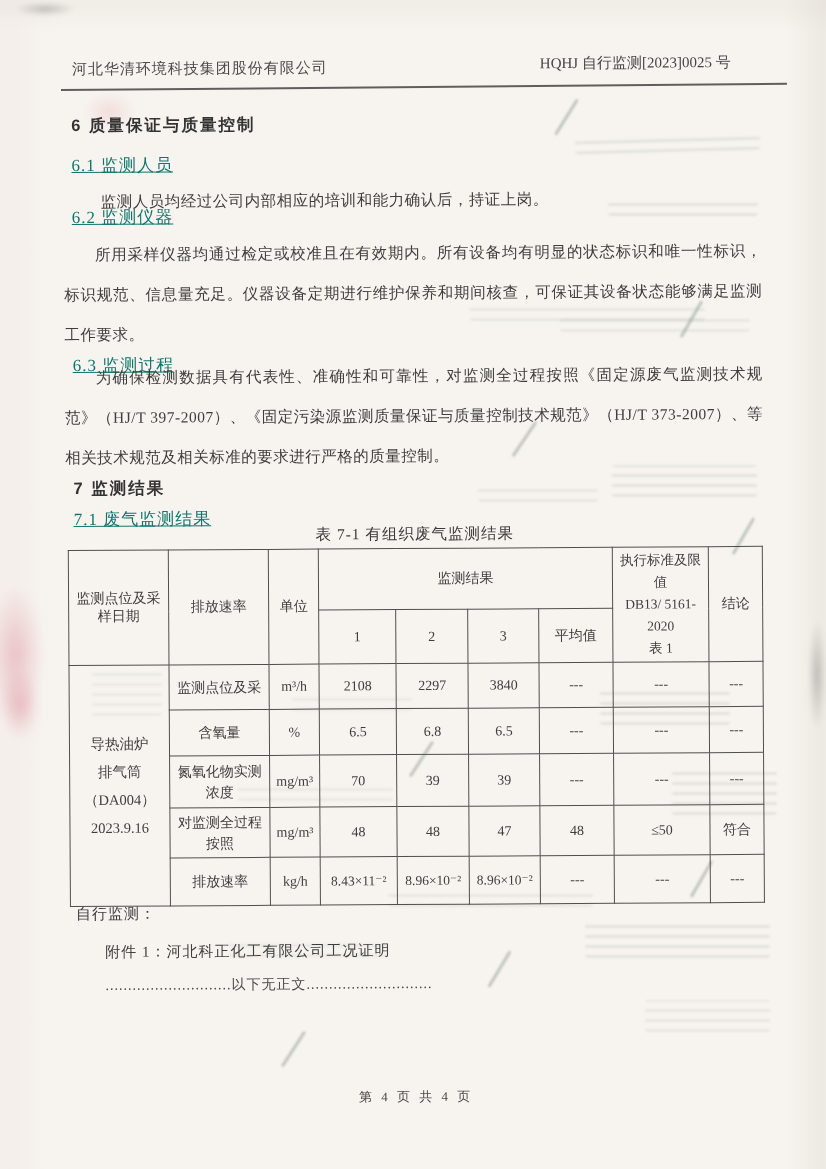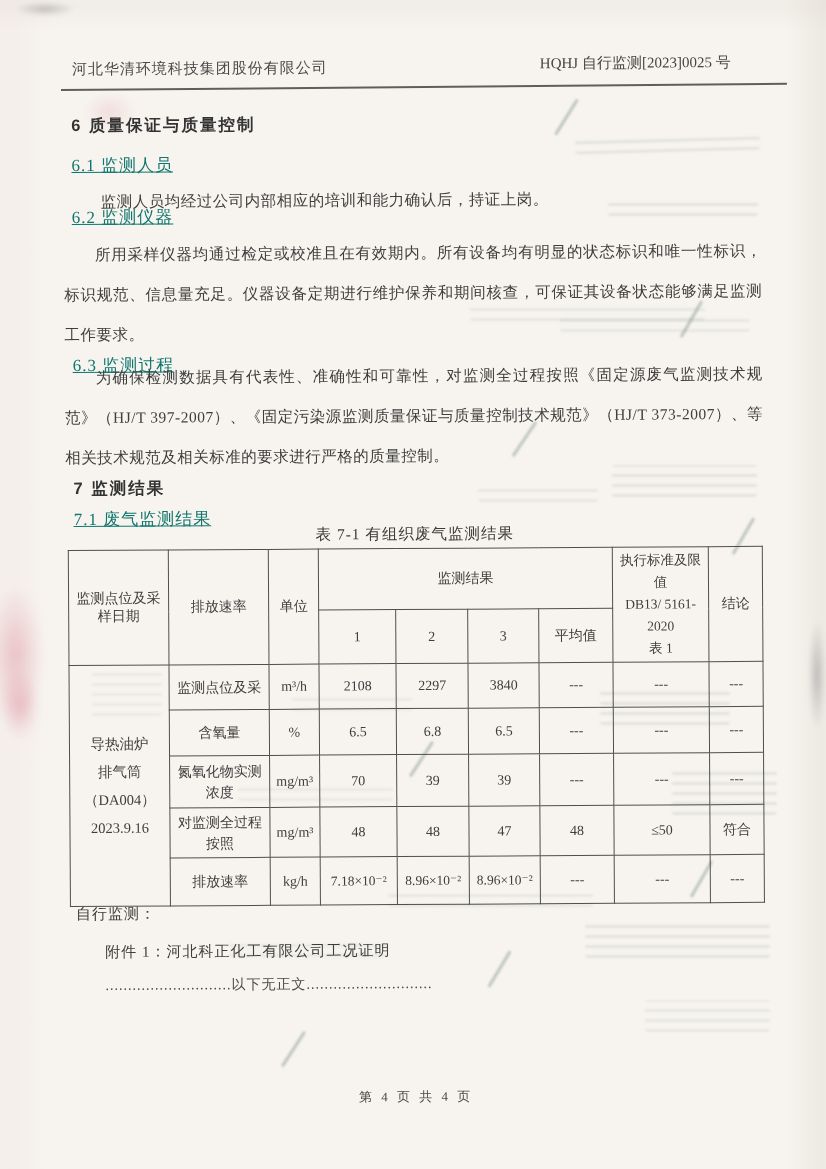--- a/index.html
+++ b/index.html
@@ -202,21 +202,21 @@
         <td>48</td>
         <td>48</td>
         <td>47</td>
         <td>48</td>
         <td>≤50</td>
         <td>符合</td>
       </tr>
       <tr style="height:48px;">
         <td class="item-cell">排放速率</td>
         <td>kg/h</td>
-        <td style="font-size:13.5px;">7.18×10⁻²</td>
+        <td style="font-size:13.5px;">8.43×11⁻²</td>
         <td style="font-size:13.5px;">8.96×10⁻²</td>
         <td style="font-size:13.5px;">8.96×10⁻²</td>
         <td>---</td>
         <td>---</td>
         <td>---</td>
       </tr>
     </tbody>
   </table>
 
   <div class="att-label">自行监测：</div>

